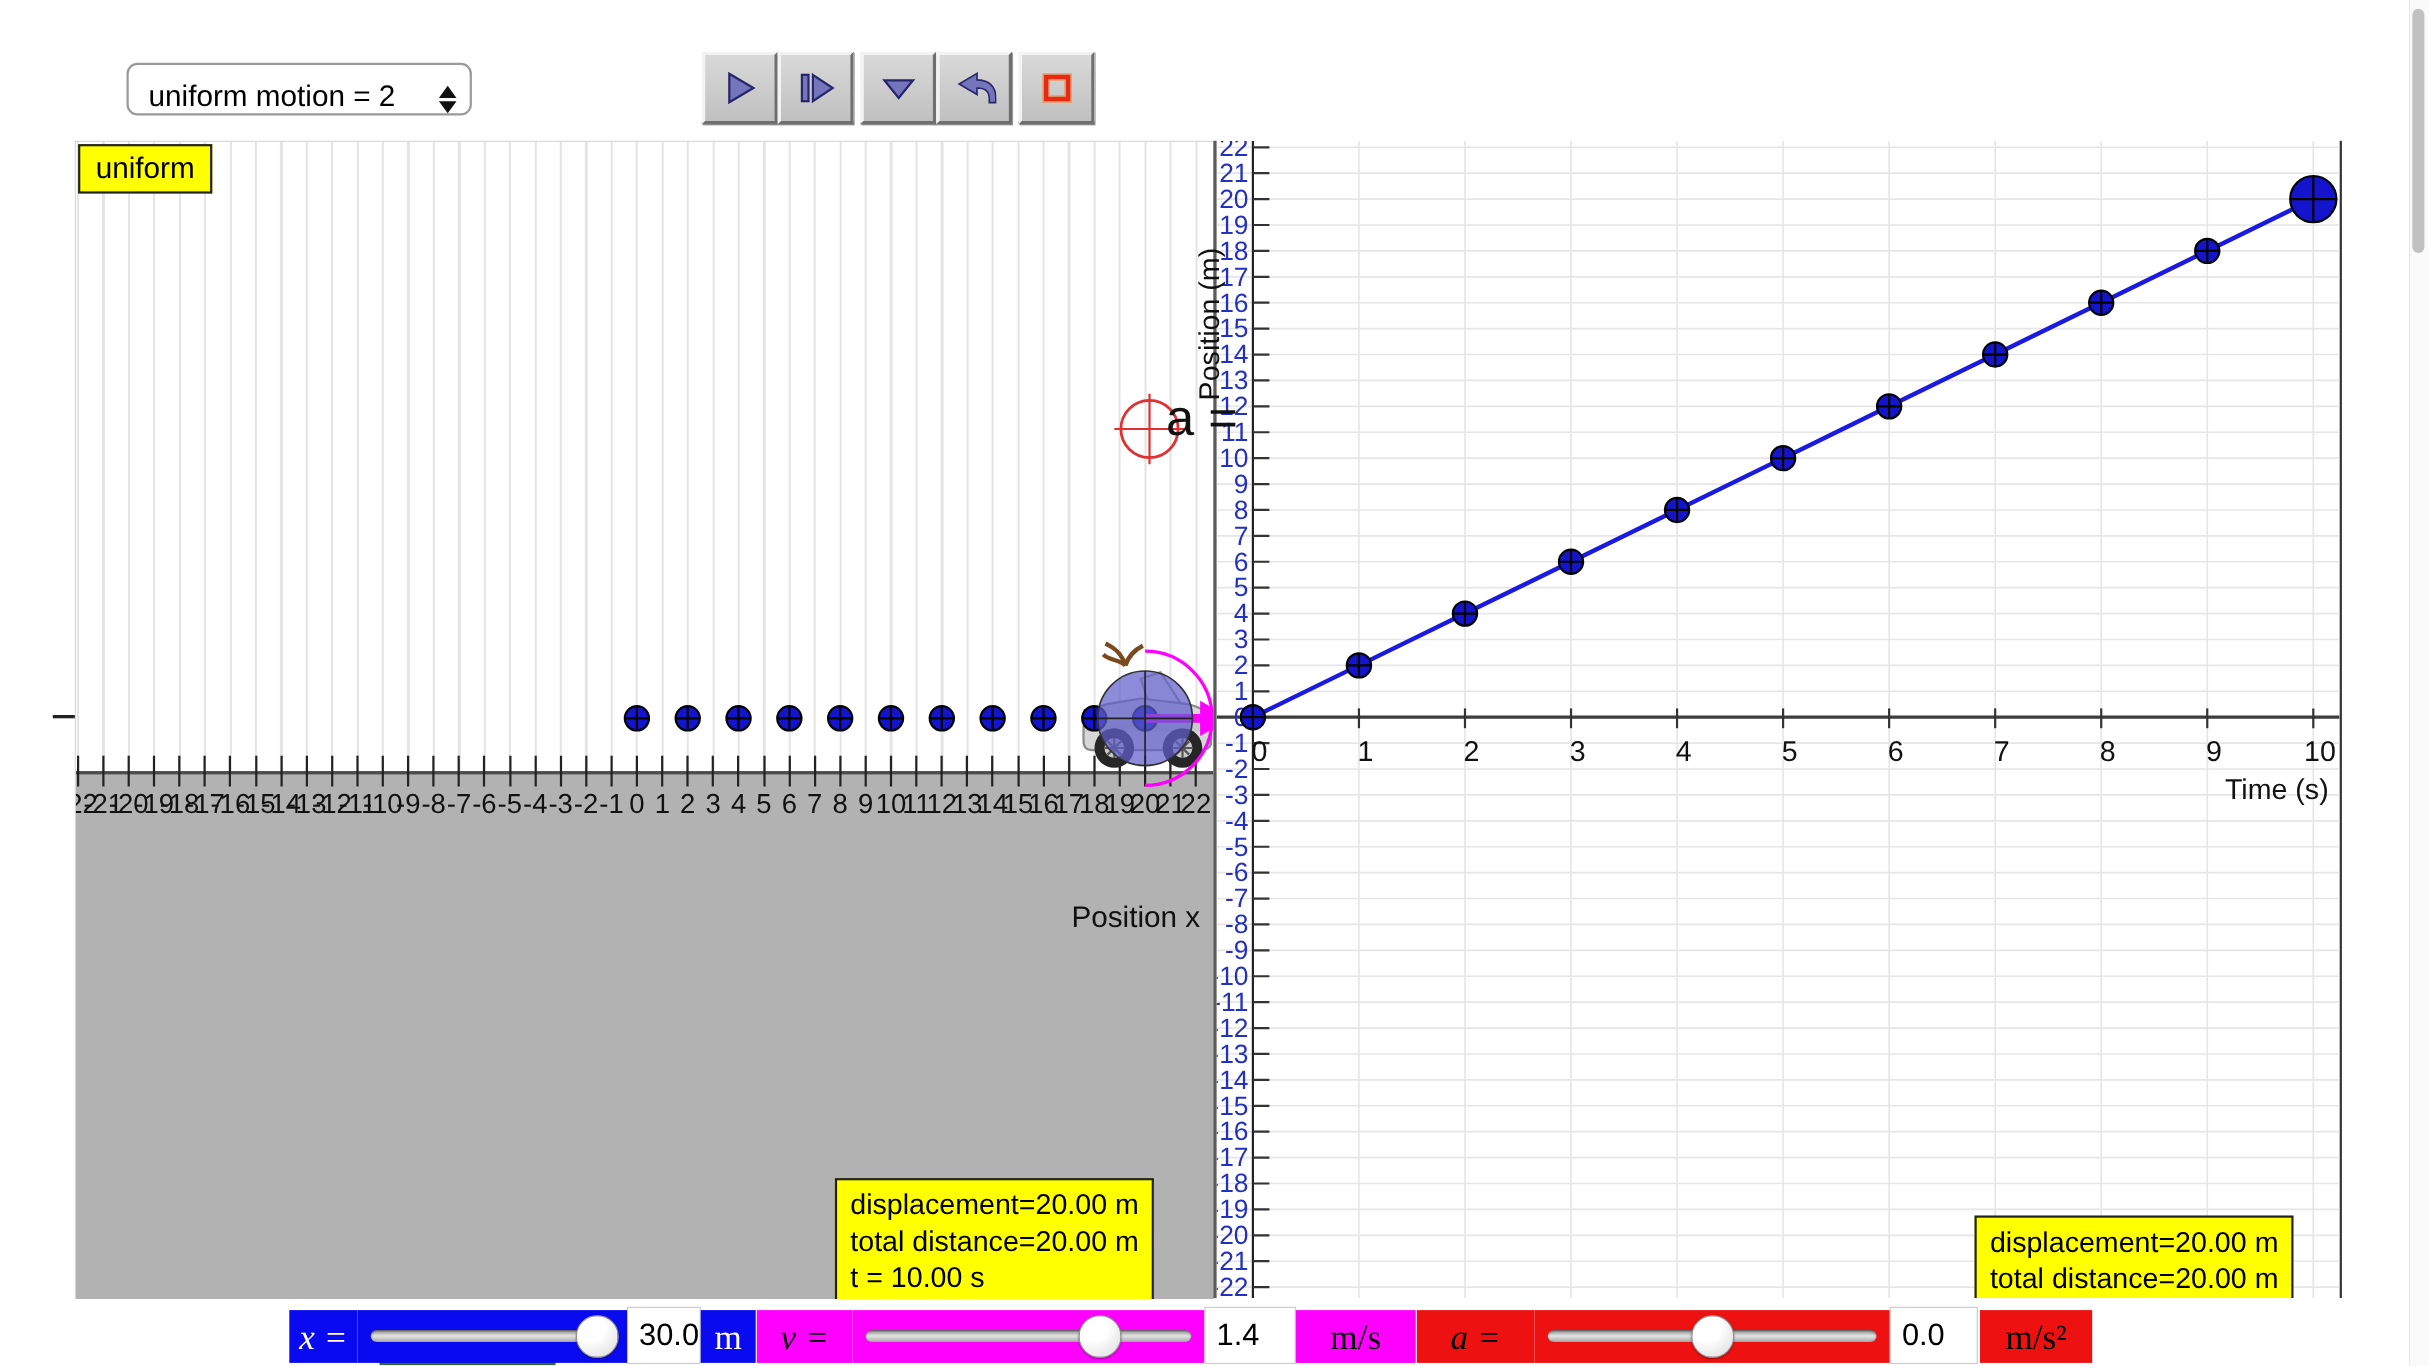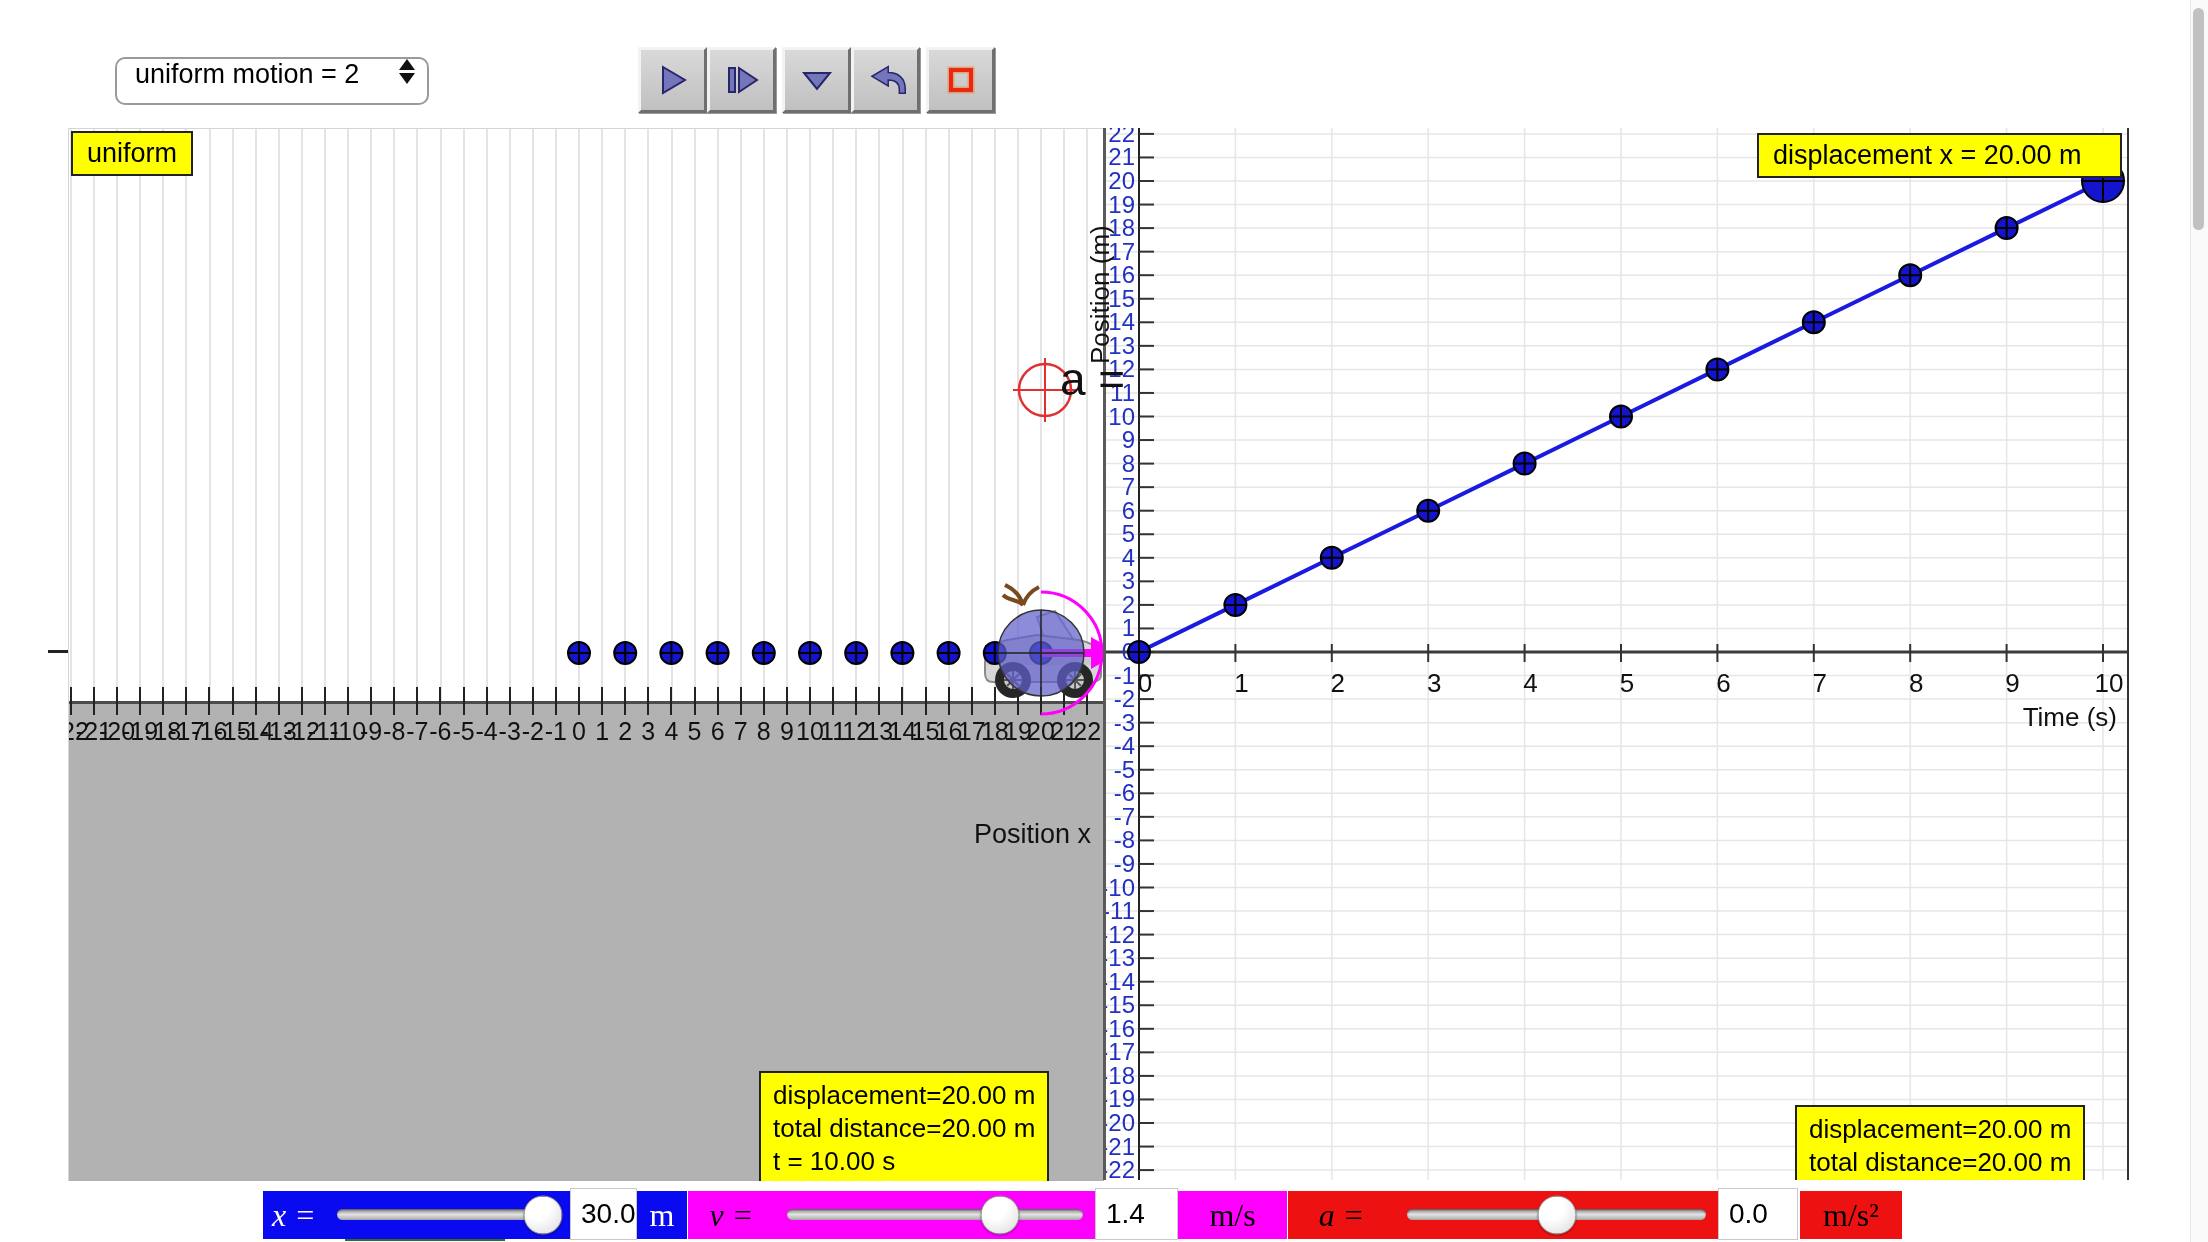--- a/index.html
+++ b/index.html
@@ -1,20 +1,20 @@
 <!DOCTYPE html>
 <html><head>
 <meta charset="utf-8">
 <style>
   html,body{margin:0;padding:0;background:#fff;}
   #root{position:relative;width:2208px;height:1242px;background:#fff;overflow:hidden;
         font-family:"Liberation Sans",sans-serif;color:#000;}
 
   
-  .select-box{position:absolute;display:flex;align-items:flex-start;justify-content:space-between;
+  .select-box{position:absolute;display:flex;align-items:flex-end;justify-content:space-between;
       background:#fff;border:2px solid #9a9a9a;border-radius:10px;padding:0 12px 0 18px;
       font-size:27px;cursor:default;}
   .select-box .updown{display:flex;flex-direction:column;align-items:center;margin-left:14px;}
   .tri-up{width:0;height:0;border-left:8px solid transparent;border-right:8px solid transparent;
       border-bottom:11px solid #111;margin-bottom:3px;}
   .tri-dn{width:0;height:0;border-left:8px solid transparent;border-right:8px solid transparent;
       border-top:11px solid #111;}
   .toolbar-btn{position:absolute;width:63px;height:60px;background:linear-gradient(#d9d9d9,#c0c0c0);
       border-top:3px solid #f3f3f3;border-left:3px solid #f3f3f3;
       border-right:3px solid #6f6f6f;border-bottom:3px solid #6f6f6f;
@@ -486,21 +486,20 @@
         <g>
           <circle cx="900.6" cy="100.09999999999997" r="11" fill="#1414cc" stroke="#000" stroke-width="2"></circle>
           <path d="M889.6 100.09999999999997 H911.6 M900.6 89.09999999999997 V111.09999999999997" stroke="#000" stroke-width="2"></path>
         </g>
         <g>
           <circle cx="997" cy="53" r="21" fill="#1414cc" stroke="#000" stroke-width="2"></circle>
           <path d="M976 53 H1018 M997 32 V74" stroke="#000" stroke-width="2"></path>
         </g>
       </svg>
 
-    <div class="ylabel" style="position:absolute;left:651px;top:5px;width:365px;font-size:27px;padding:5px 0 5px 14px;box-sizing:border-box;">displacement x = 20.00 m</div>
 
     <div class="info-box" style="left:689px;top:977px;">
       <div>displacement=20.00 m</div>
       <div>total distance=20.00 m</div>
     </div>
   </div>
 
   <div style="position:absolute;left:1083px;top:175px;width:34px;height:240px;display:flex;align-items:center;justify-content:center;
        writing-mode:vertical-rl;transform:rotate(180deg);font-size:26px;color:#111;z-index:20;">Position (m)</div>
 

